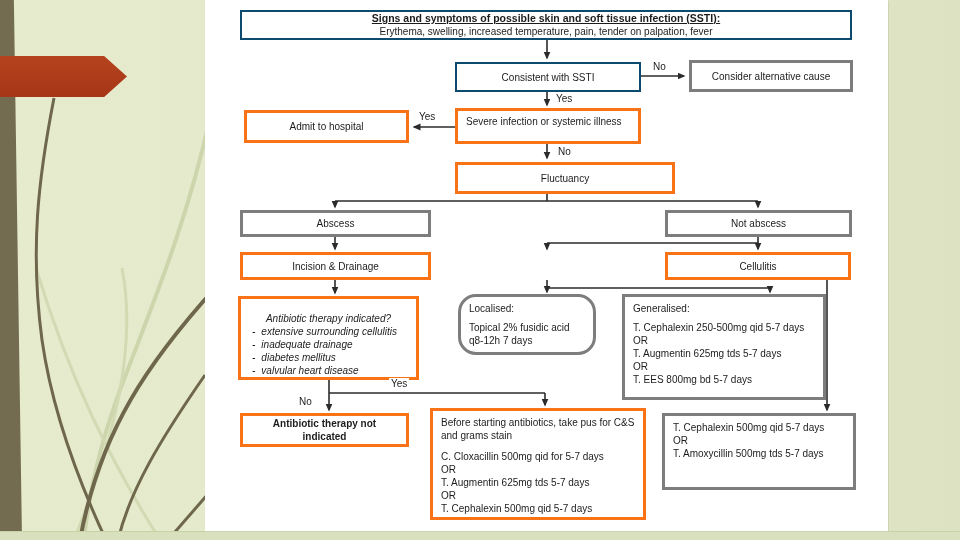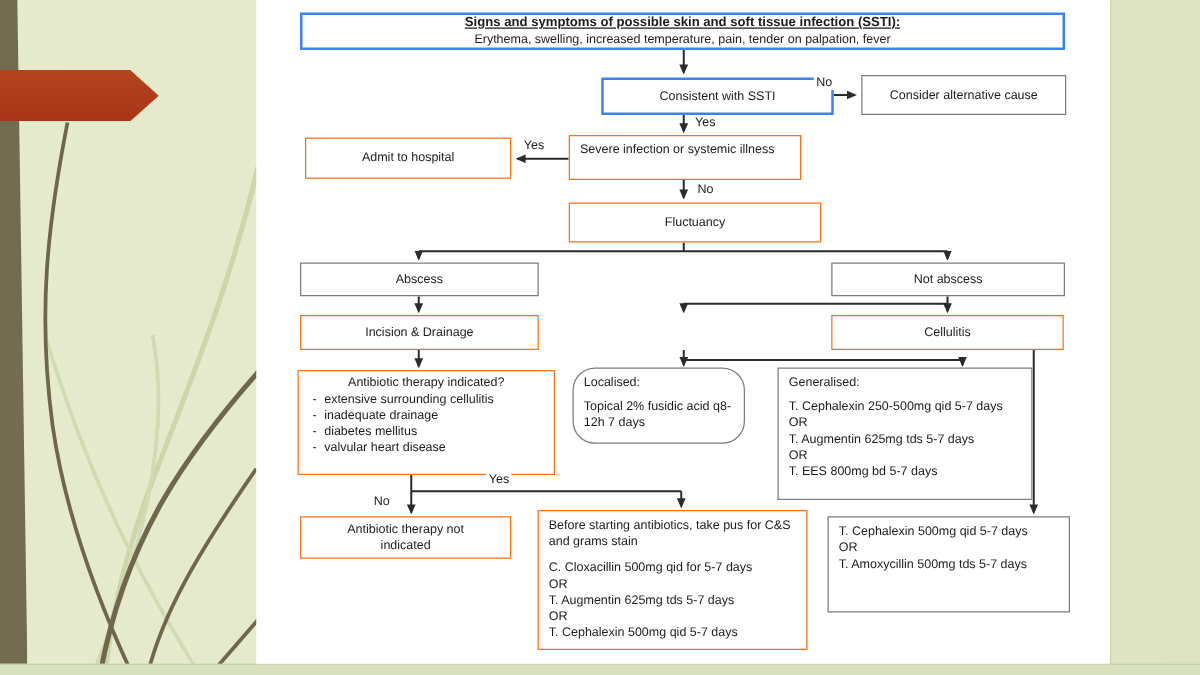--- a/index.html
+++ b/index.html
@@ -10,24 +10,24 @@
               background:#746c50; clip-path:polygon(0 0,63% 0,100% 100%,0 100%); }
   .reeds { position:absolute; left:0; top:0; }
   .red-arrow { position:absolute; left:0; top:56px; width:127px; height:41px;
                background:linear-gradient(180deg,#b5431f,#a63617);
                clip-path:polygon(0 0,82% 0,100% 50%,82% 100%,0 100%); }
   .bottom-strip { position:absolute; left:0; top:531px; width:960px; height:9px;
                   background:#d9e0bd; border-top:1px solid #c8d1a6; box-sizing:border-box; }
   .panel { position:absolute; left:205px; top:0; width:683px; height:531px;
            background:#ffffff; box-shadow:1px 1px 0 #cdd3b4; }
   .connectors { position:absolute; left:0; top:0; pointer-events:none; }
-  .box { position:absolute; background:#fff; border:1px solid #f97316; box-sizing:border-box;
+  .box { position:absolute; background:#fff; border:3px solid #f97316; box-sizing:border-box;
          font-size:10px; line-height:13px; color:#1c1c1c; }
   .center { display:flex; flex-direction:column; align-items:center; justify-content:center; text-align:center; }
-  .thick { border:2px solid #3b82f6; }
+  .thick { border:2px solid #0c4a6e; }
   .light { border-color:#7d7d7d; }
   .pad { padding:5px 8px; }
   .u { text-decoration:underline; font-weight:bold; }
   .lbl { position:absolute; font-size:10px; color:#1c1c1c; background:#fff; padding:0 2px; }
   .dash-item { display:flex; gap:6px; padding-left:5px; }
   .gap6 { height:6px; }
   .gap8 { height:8px; }
 </style>
 </head>
 <body>
@@ -79,55 +79,55 @@
         <path d="M124,393 L340,393"></path>
         <path d="M340,393 L340,405" marker-end="url(#ah)"></path>
       </g>
     </svg>
 
     <div class="box thick center" style="left:35px;top:10px;width:612px;height:30px;">
       <div class="u" style="font-size:10.5px;">Signs and symptoms of possible skin and soft tissue infection (SSTI):</div>
       <div>Erythema, swelling, increased temperature, pain, tender on palpation, fever</div>
     </div>
 
-    <div class="box thick center" style="left:250px;top:62px;width:186px;height:30px;margin-left:26px;">
+    <div class="box thick center" style="left:250px;top:62px;width:186px;height:30px;">
       <div>Consistent with SSTI</div>
     </div>
 
     <div class="box light center" style="left:484px;top:60px;width:164px;height:32px;">
       <div>Consider alternative cause</div>
     </div>
 
     <div class="box center" style="left:39px;top:110px;width:165px;height:33px;">
       <div>Admit to hospital</div>
     </div>
 
     <div class="box" style="left:250px;top:108px;width:186px;height:36px;padding:4px 8px;">
       <div>Severe infection or systemic illness</div>
     </div>
 
-    <div class="box center" style="left:250px;top:162px;width:202px;height:32px;text-align:right;">
+    <div class="box center" style="left:250px;top:162px;width:220px;height:32px;text-align:right;">
       <div>Fluctuancy</div>
     </div>
 
     <div class="box light center" style="left:35px;top:210px;width:191px;height:27px;">
       <div>Abscess</div>
     </div>
     <div class="box light center" style="left:460px;top:210px;width:187px;height:27px;">
       <div>Not abscess</div>
     </div>
 
     <div class="box center" style="left:35px;top:252px;width:191px;height:28px;">
       <div>Incision &amp; Drainage</div>
     </div>
     <div class="box center" style="left:460px;top:252px;width:186px;height:28px;">
       <div>Cellulitis</div>
     </div>
 
-    <div class="box" style="left:33px;top:296px;width:206px;height:84px;padding:3px 6px;">
+    <div class="box" style="left:33px;top:296px;width:181px;height:84px;padding:13px 6px;font-style:italic;">
       <div style="text-align:center;">Antibiotic therapy indicated?</div>
       <div class="dash-item">
         <span>-</span>
         <span>extensive surrounding cellulitis</span>
       </div>
       <div class="dash-item">
         <span>-</span>
         <span>inadequate drainage</span>
       </div>
       <div class="dash-item">
@@ -150,21 +150,21 @@
       <div>Generalised:</div>
       <div class="gap6"></div>
       <div>T. Cephalexin 250-500mg qid 5-7 days</div>
       <div>OR</div>
       <div>T. Augmentin 625mg tds 5-7 days</div>
       <div>OR</div>
       <div>T. EES 800mg bd 5-7 days</div>
     </div>
 
     <div class="box center" style="left:35px;top:413px;width:169px;height:34px;">
-      <div style="width:120px;">Antibiotic therapy not indicated</div>
+      <div style="width:120px;font-weight:bold;">Antibiotic therapy not indicated</div>
     </div>
 
     <div class="box pad" style="left:225px;top:408px;width:216px;height:112px;">
       <div>Before starting antibiotics, take pus for C&amp;S and grams stain</div>
       <div class="gap8"></div>
       <div>C. Cloxacillin 500mg qid for 5-7 days</div>
       <div>OR</div>
       <div>T. Augmentin 625mg tds 5-7 days</div>
       <div>OR</div>
       <div>T. Cephalexin 500mg qid 5-7 days</div>

